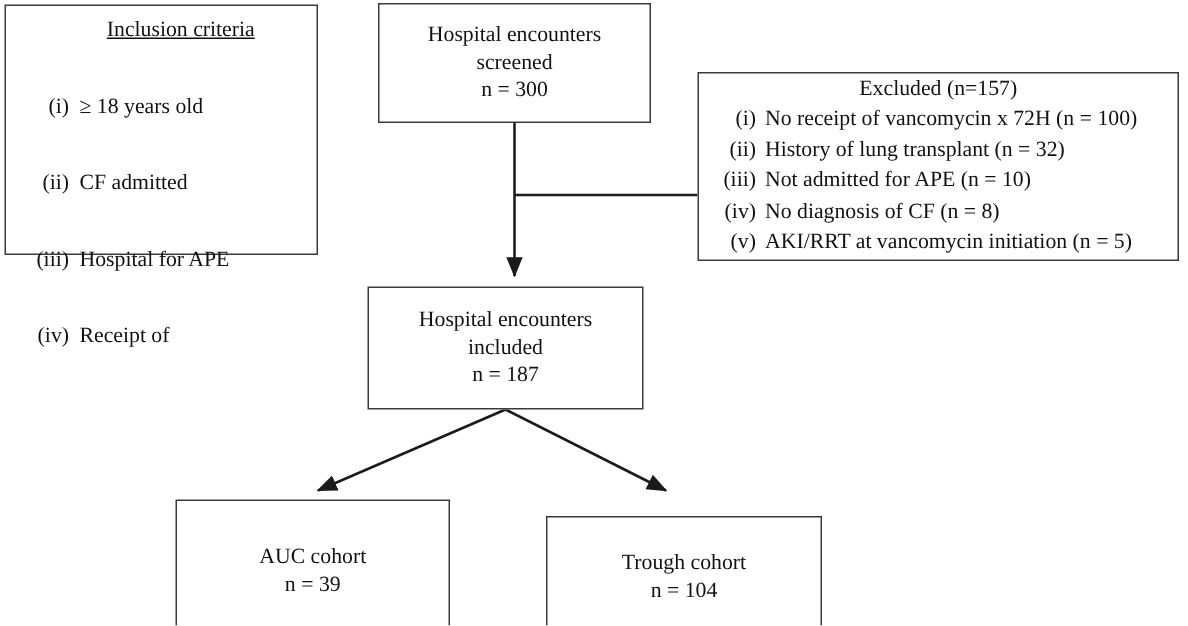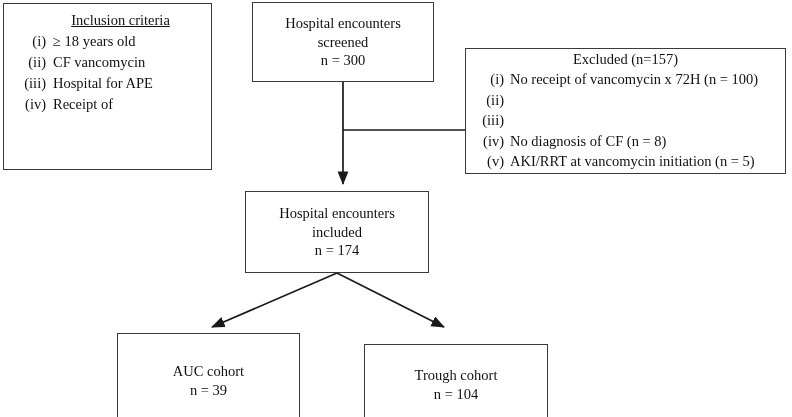--- a/index.html
+++ b/index.html
@@ -34,20 +34,21 @@
     white-space: nowrap;
     line-height: 1.30;
   }
 
   
   #inclusion-box {
     left: 3px;  top: 3px;
     width: 209px; height: 167px;
     justify-content: flex-start;
     padding: 8px 6px 6px 6px;
+    gap: 30px;
   }
   #inclusion-title {
     text-align: center;
     font-size: 14.5px;
     text-decoration: underline;
     padding-left: 26px;
     padding-bottom: 2px;
     white-space: nowrap;
   }
   .crit-row {
@@ -156,21 +157,21 @@
 
   <div class="box" id="inclusion-box">
     <div id="inclusion-title">Inclusion criteria</div>
 
     <div class="crit-row">
       <span class="crit-num">(i)</span>
       <span class="crit-text">≥ 18 years old</span>
     </div>
     <div class="crit-row">
       <span class="crit-num">(ii)</span>
-      <span class="crit-text">CF vancomycin</span>
+      <span class="crit-text">CF admitted</span>
     </div>
     <div class="crit-row">
       <span class="crit-num">(iii)</span>
       <span class="crit-text">Hospital for APE</span>
     </div>
     <div class="crit-row">
       <span class="crit-num">(iv)</span>
       <span class="crit-text">Receipt of</span>
     </div>
   </div>
@@ -183,38 +184,40 @@
 
   <div class="box" id="excluded-box">
     <div id="excluded-title">Excluded (n=157)</div>
 
     <div class="exc-row">
       <span class="exc-num">(i)</span>
       <span class="exc-text">No receipt of vancomycin x 72H (n = 100)</span>
     </div>
     <div class="exc-row">
       <span class="exc-num">(ii)</span>
+      <span class="exc-text">History of lung transplant (n = 32)</span>
     </div>
     <div class="exc-row">
       <span class="exc-num">(iii)</span>
+      <span class="exc-text">Not admitted for APE (n = 10)</span>
     </div>
     <div class="exc-row">
       <span class="exc-num">(iv)</span>
       <span class="exc-text">No diagnosis of CF (n = 8)</span>
     </div>
     <div class="exc-row">
       <span class="exc-num">(v)</span>
       <span class="exc-text">AKI/RRT at vancomycin initiation (n = 5)</span>
     </div>
   </div>
 
   <div class="box box-center" id="included-box">
     <div class="line">Hospital encounters</div>
     <div class="line">included</div>
-    <div class="line">n = 174</div>
+    <div class="line">n = 187</div>
   </div>
 
   <div class="box box-center" id="auc-box">
     <div class="line">AUC cohort</div>
     <div class="line">n = 39</div>
   </div>
 
   <div class="box box-center" id="trough-box">
     <div class="line">Trough cohort</div>
     <div class="line">n = 104</div>

